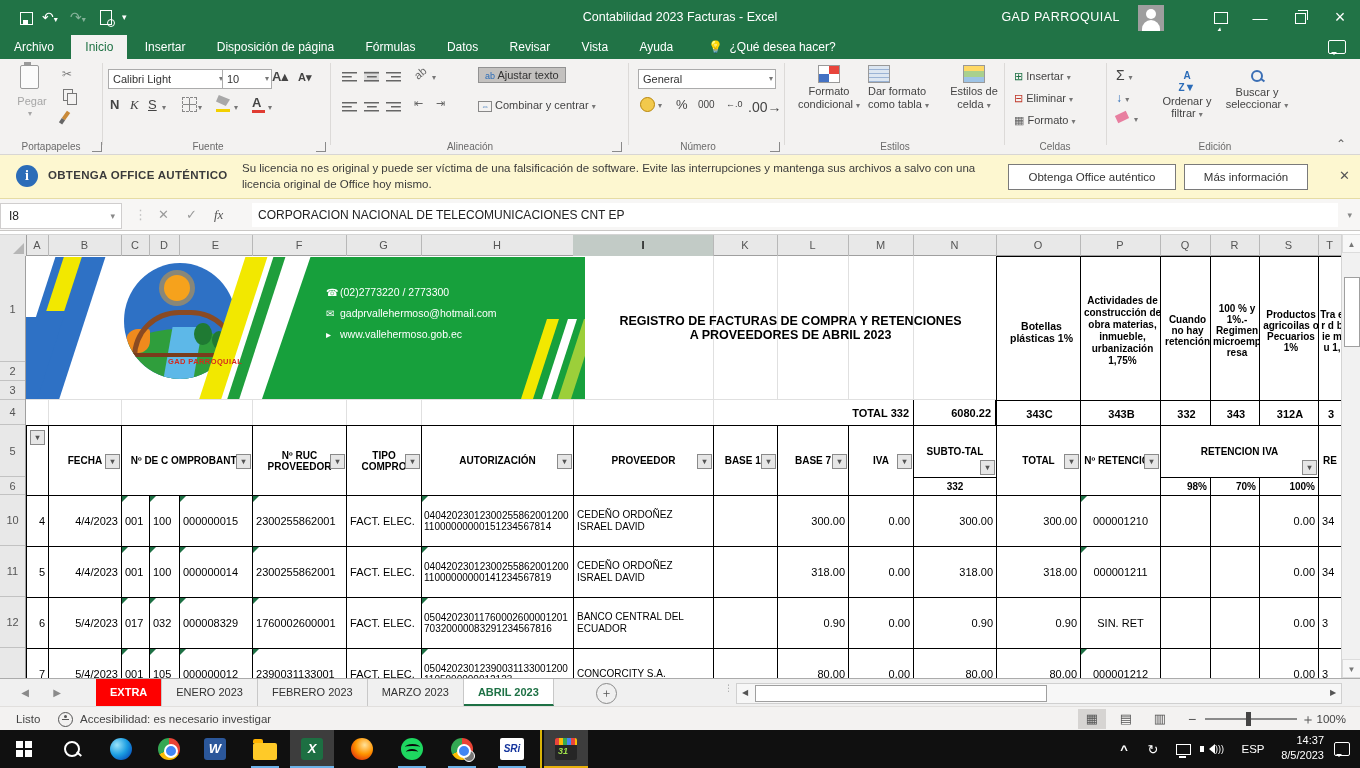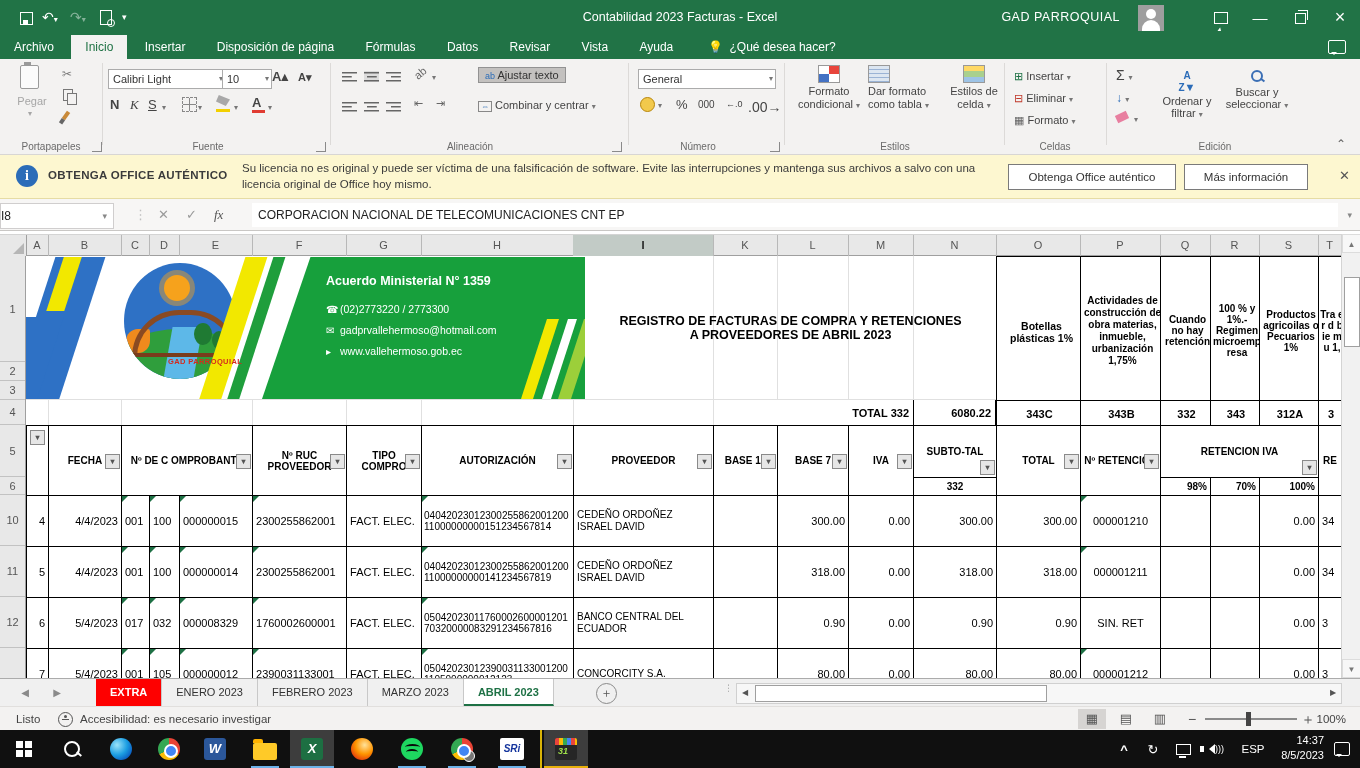--- a/index.html
+++ b/index.html
@@ -63,21 +63,21 @@
   .chevcol{position:absolute;font-size:12px;color:#666}
   
   #licbar{left:0;top:155px;width:1360px;height:44px;background:#fdf7d0;border-bottom:1px solid #e6dca4;color:#3b3b3b}
   #licbar .info-ic{position:absolute;left:16px;top:10px;width:22px;height:22px;border-radius:50%;background:#2b6cb8;color:#fff;font-weight:bold;text-align:center;line-height:22px;font-size:14px;font-family:"Liberation Serif",serif}
   #lictitle{position:absolute;left:48px;top:14px;font-size:11.5px;font-weight:bold;letter-spacing:.3px}
   #licmsg{position:absolute;left:242px;top:5px;width:762px;font-size:11.5px;line-height:16px}
   .licbtn{position:absolute;top:9px;height:24px;background:#fff;border:1px solid #7a7a7a;font-size:11.5px;text-align:center;line-height:24px;color:#333}
   #licx{position:absolute;right:10px;top:13px;font-size:13px;color:#555}
   
   #fxbar{left:0;top:199px;width:1360px;height:32px;background:#f7f6f5;border-bottom:1px solid #c9c7c5}
-  #namebox{position:absolute;left:0;top:4px;width:112px;height:24px;background:#fff;border:1px solid #d0cece;font-size:12px;line-height:24px;padding-left:0;color:#222}
+  #namebox{position:absolute;left:0;top:4px;width:112px;height:24px;background:#fff;border:1px solid #d0cece;font-size:12px;line-height:24px;padding-left:8px;color:#222}
   #namebox .dar{position:absolute;right:6px;top:0;font-size:9px;color:#888}
   .fxics{position:absolute;top:4px;height:24px;line-height:24px;color:#9a9a9a;font-size:13px}
   #fxval{position:absolute;left:252px;top:4px;width:1080px;height:24px;background:#fff;font-size:12px;line-height:24px;color:#222;padding-left:6px;overflow:hidden;white-space:nowrap}
   
   #colhdr{left:0;top:234px;width:1341px;height:22px;background:#e8e8e8;border-bottom:1px solid #9f9f9f;border-top:1px solid #d4d4d4}
   .chc{position:absolute;top:0;height:21px;text-align:center;font-size:11px;color:#555;line-height:21px;border-right:1px solid #b8b8b8}
   .chc.sel{background:#c2cbc6;border-bottom:2px solid #1e7145;color:#1c1c1c;font-weight:bold}
   #corner{position:absolute;left:0;top:0;width:26px;height:21px;border-right:1px solid #9f9f9f;background:#e8e8e8}
   #corner::after{content:"";position:absolute;right:2px;bottom:2px;border-left:11px solid transparent;border-bottom:11px solid #b6b6b6}
   #rowhdr{left:0;top:256px;width:26px;height:422px;background:#e8e8e8;border-right:1px solid #9f9f9f}
@@ -411,21 +411,20 @@
   <div class="ys1"></div>
   <div class="gs1"></div>
   <div class="gpanel"></div>
   <i class="gdecor" style="right:40px;width:12px;background:#f2e800"></i>
   <i class="gdecor" style="right:22px;width:9px;background:#fff"></i>
   <i class="gdecor" style="right:2px;width:13px;background:#9ccf3a"></i>
   <div id="brand">
     <div id="brandtop">GAD PARROQUIAL</div>
   </div>
   <div id="contact">
-    <div class="big">Acuerdo Ministerial N° 1359</div>
     <div class="sm" style="margin-top:12px"><span class="cic">☎</span><span>(02)2773220 / 2773300</span></div>
     <div class="sm"><span class="cic">✉</span><span>gadprvallehermoso@hotmail.com</span></div>
     <div class="sm"><span class="cic">▸</span><span>www.vallehermoso.gob.ec</span></div>
   </div>
 </div>
 
 <div id="shtitle">REGISTRO DE FACTURAS DE COMPRA Y RETENCIONES A PROVEEDORES DE ABRIL 2023</div>
 
 <div class="tcell" style="left:996px;top:256px;width:85px;height:145px;font-size:10.5px;padding:2px">Botellas plásticas 1%</div>
 <div class="tcell" style="left:1080px;top:256px;width:81px;height:145px;font-size:10px;padding:1px;line-height:12px">Actividades de construcción de obra materias, inmueble, urbanización 1,75%</div>

